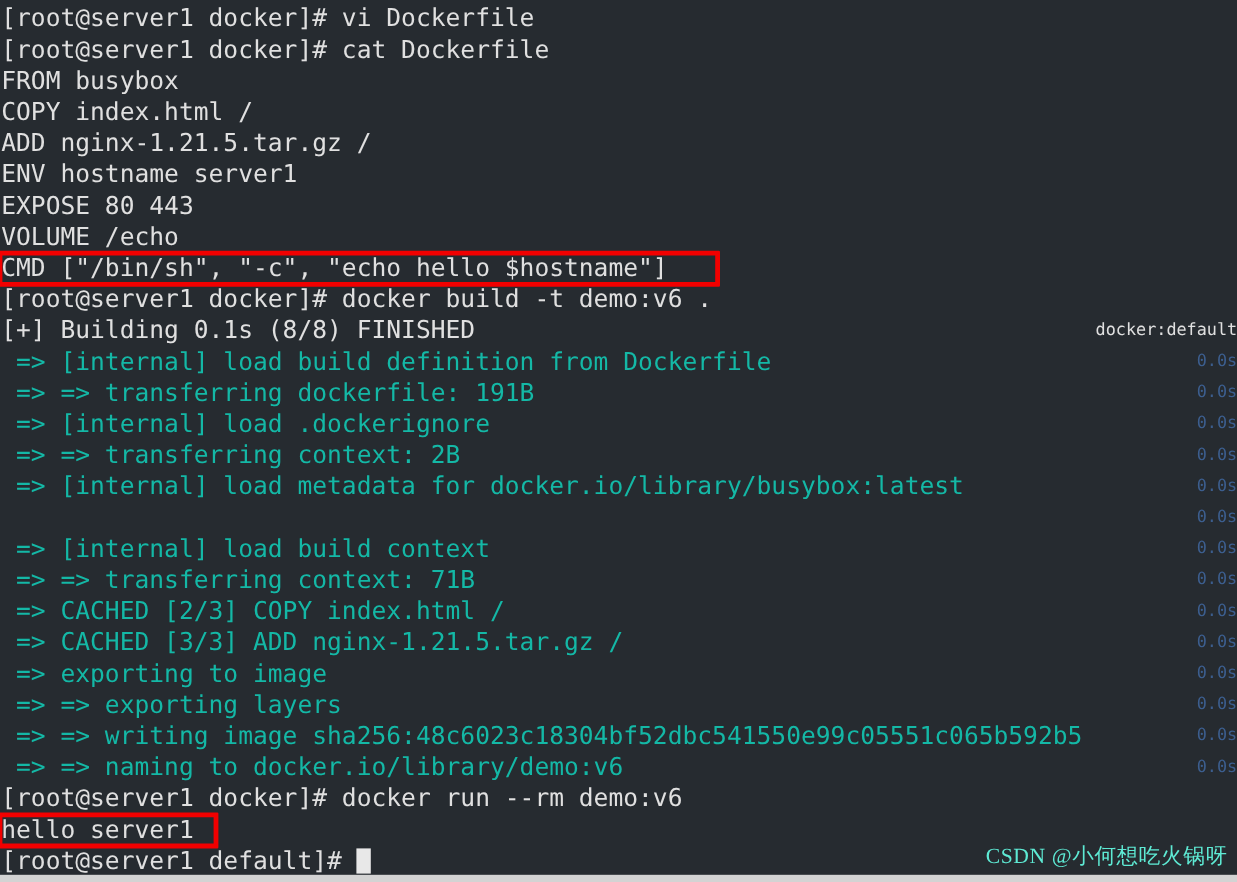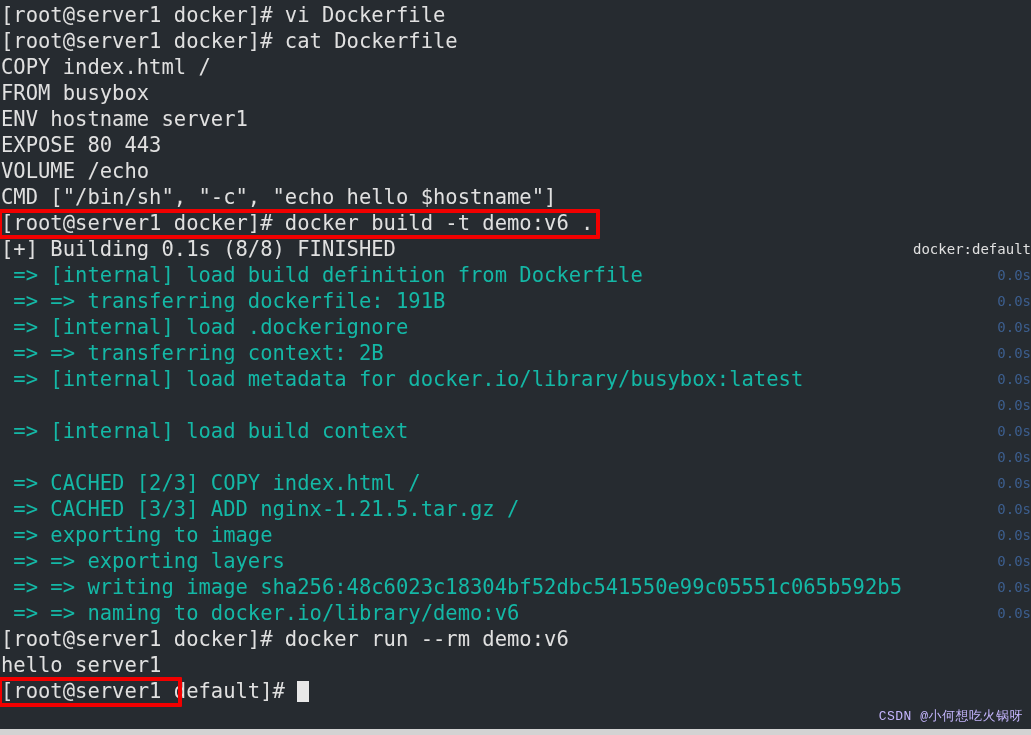--- a/index.html
+++ b/index.html
@@ -74,59 +74,60 @@
     display: inline-block;
     width: 12px;
     height: 21px;
     background: #e8e8e8;
     vertical-align: -4px;
   }
   #watermark {
     position: absolute;
     right: 8px;
     bottom: 10px;
-    color: #c4b5fd;
-    font-family: Liberation Mono, monospace;
-    font-size: 13px;
+    color: #5eead4;
+    font-family: Liberation Serif, serif;
+    font-size: 18px;
     letter-spacing: 0.5px;
     white-space: pre;
   }
   #bottom-strip {
     position: absolute;
     left: 0;
     bottom: 0;
     width: 1031px;
     height: 6px;
     background: #d3d3d3;
   }
 </style>
 </head>
 <body>
 
 <div id="terminal">
 
   <div class="screen" id="screen">
       <div class="line"><span class="fg-white">[root@server1 docker]# vi Dockerfile</span></div>
       <div class="line"><span class="fg-white">[root@server1 docker]# cat Dockerfile</span></div>
+      <div class="line"><span class="fg-white">FROM busybox</span></div>
       <div class="line"><span class="fg-white">COPY index.html /</span></div>
-      <div class="line"><span class="fg-white">FROM busybox</span></div>
+      <div class="line"><span class="fg-white">ADD nginx-1.21.5.tar.gz /</span></div>
       <div class="line"><span class="fg-white">ENV hostname server1</span></div>
       <div class="line"><span class="fg-white">EXPOSE 80 443</span></div>
       <div class="line"><span class="fg-white">VOLUME /echo</span></div>
       <div class="line"><span class="fg-white">CMD ["/bin/sh", "-c", "echo hello $hostname"]</span></div>
       <div class="line"><span class="fg-white">[root@server1 docker]# docker build -t demo:v6 .</span></div>
       <div class="line"><span class="fg-white">[+] Building 0.1s (8/8) FINISHED</span><span class="dur fg-white">docker:default</span></div>
       <div class="line"><span class="fg-blue"> =&gt; [internal] load build definition from Dockerfile</span><span class="dur fg-blue">0.0s</span></div>
       <div class="line"><span class="fg-blue"> =&gt; =&gt; transferring dockerfile: 191B</span><span class="dur fg-blue">0.0s</span></div>
       <div class="line"><span class="fg-blue"> =&gt; [internal] load .dockerignore</span><span class="dur fg-blue">0.0s</span></div>
       <div class="line"><span class="fg-blue"> =&gt; =&gt; transferring context: 2B</span><span class="dur fg-blue">0.0s</span></div>
       <div class="line"><span class="fg-blue"> =&gt; [internal] load metadata for docker.io/library/busybox:latest</span><span class="dur fg-blue">0.0s</span></div>
       <div class="line"><span class="dur fg-blue">0.0s</span></div>
       <div class="line"><span class="fg-blue"> =&gt; [internal] load build context</span><span class="dur fg-blue">0.0s</span></div>
-      <div class="line"><span class="dur fg-blue">0.0s</span></div>
+      <div class="line"><span class="fg-blue"> =&gt; =&gt; transferring context: 71B</span><span class="dur fg-blue">0.0s</span></div>
       <div class="line"><span class="fg-blue"> =&gt; CACHED [2/3] COPY index.html /</span><span class="dur fg-blue">0.0s</span></div>
       <div class="line"><span class="fg-blue"> =&gt; CACHED [3/3] ADD nginx-1.21.5.tar.gz /</span><span class="dur fg-blue">0.0s</span></div>
       <div class="line"><span class="fg-blue"> =&gt; exporting to image</span><span class="dur fg-blue">0.0s</span></div>
       <div class="line"><span class="fg-blue"> =&gt; =&gt; exporting layers</span><span class="dur fg-blue">0.0s</span></div>
       <div class="line"><span class="fg-blue"> =&gt; =&gt; writing image sha256:48c6023c18304bf52dbc541550e99c05551c065b592b5</span><span class="dur fg-blue">0.0s</span></div>
       <div class="line"><span class="fg-blue"> =&gt; =&gt; naming to docker.io/library/demo:v6</span><span class="dur fg-blue">0.0s</span></div>
       <div class="line"><span class="fg-white">[root@server1 docker]# docker run --rm demo:v6</span></div>
       <div class="line"><span class="fg-white">hello server1</span></div>
       <div class="line"><span class="fg-white">[root@server1 default]# </span><span class="cursor"></span></div>
     </div>

